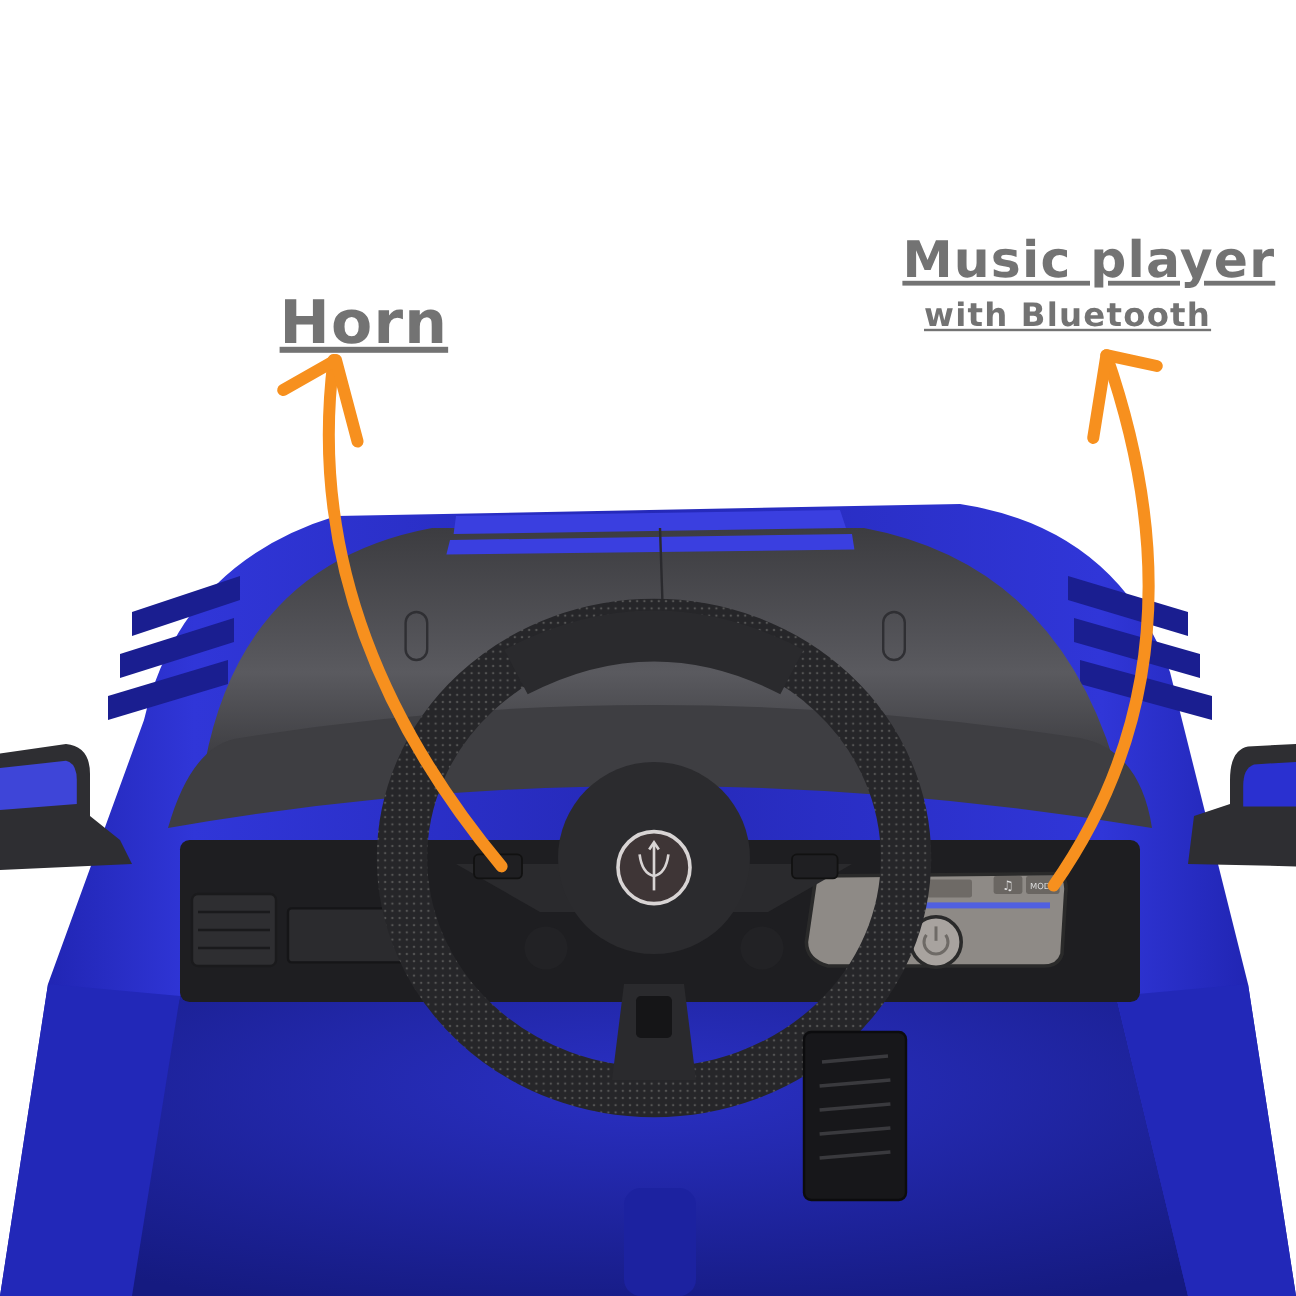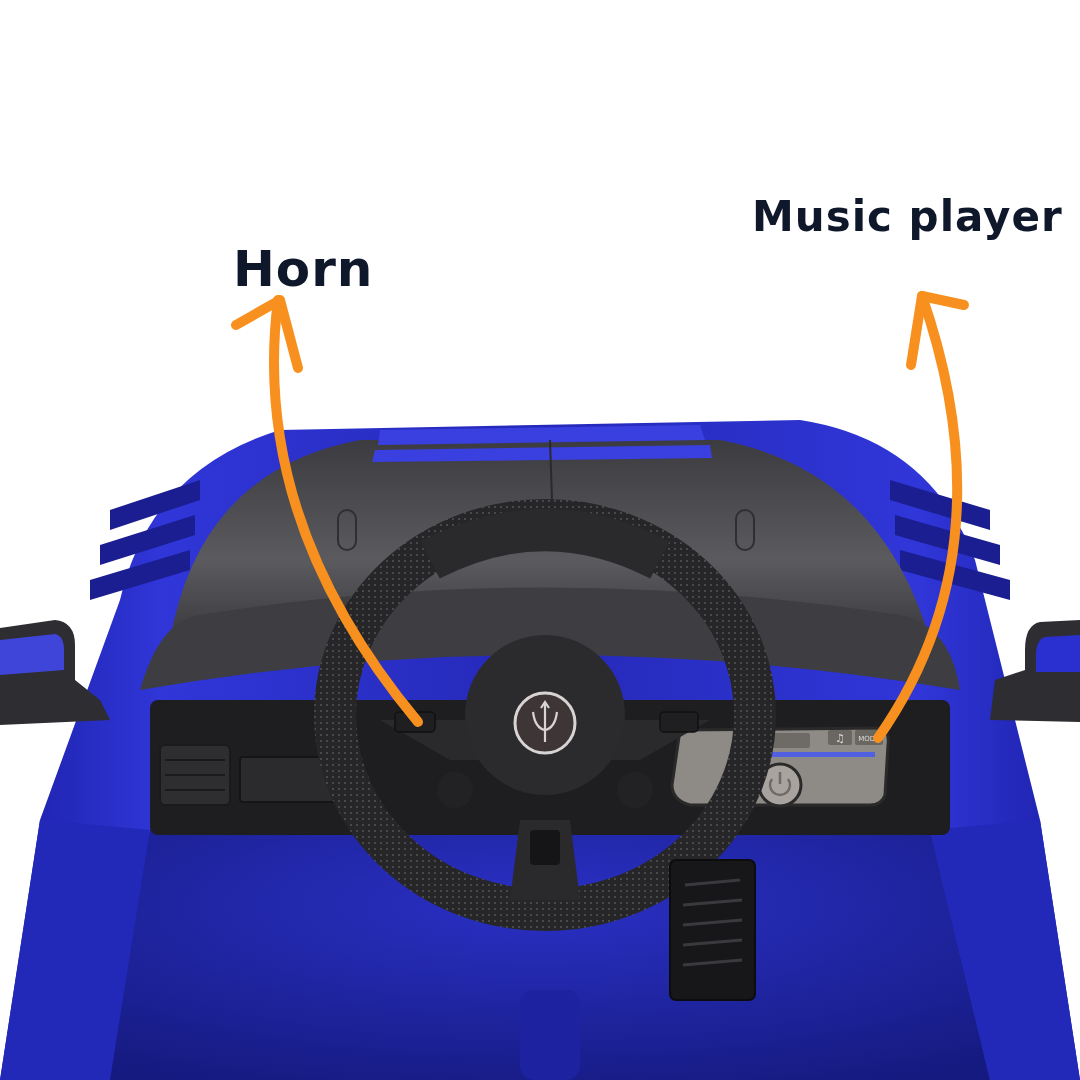--- a/index.html
+++ b/index.html
@@ -1,20 +1,20 @@
 <!DOCTYPE html>
 <html><head>
 <meta charset="utf-8">
 <style>
   html, body { margin: 0; padding: 0; background: #ffffff; }
   body { width: 1080px; height: 1080px; overflow: hidden; position: relative; font-family: "DejaVu Sans", sans-serif; }
   .stage { position: absolute; left: 0; top: 0; width: 1080px; height: 1080px; }
   .label {
-    position: absolute; color: #0f172a; font-family: "DejaVu Sans", sans-serif; font-weight: bold;
-    white-space: nowrap; letter-spacing: 1px;
+    position: absolute; color: #737373; font-family: "DejaVu Sans", sans-serif; font-weight: bold;
+    white-space: nowrap; letter-spacing: 1px; text-decoration: underline;
   }
   .label-horn { left: 233px; top: 240px; font-size: 50px; }
   .label-music { left: 752px; top: 192px; font-size: 42px; }
   .label-music-sub { left: 770px; top: 248px; font-size: 27px; }
   svg { position: absolute; left: 0; top: 0; }
 </style>
 </head>
 <body>
 
 <div class="stage">
@@ -138,13 +138,14 @@
     <path d="M236 325 L280 300 L298 368"></path>
   </g>
   <g fill="none" stroke="#f7901e" stroke-width="10" stroke-linecap="round" stroke-linejoin="round">
     <path d="M878 738 Q1010 550 922 296"></path>
     <path d="M964 305 L922 296 L911 365"></path>
   </g>
 </svg>
 
 <div class="label label-horn">Horn</div>
 <div class="label label-music">Music player</div>
+<div class="label label-music-sub">with Bluetooth</div>
 </div>
 
 </body></html>

